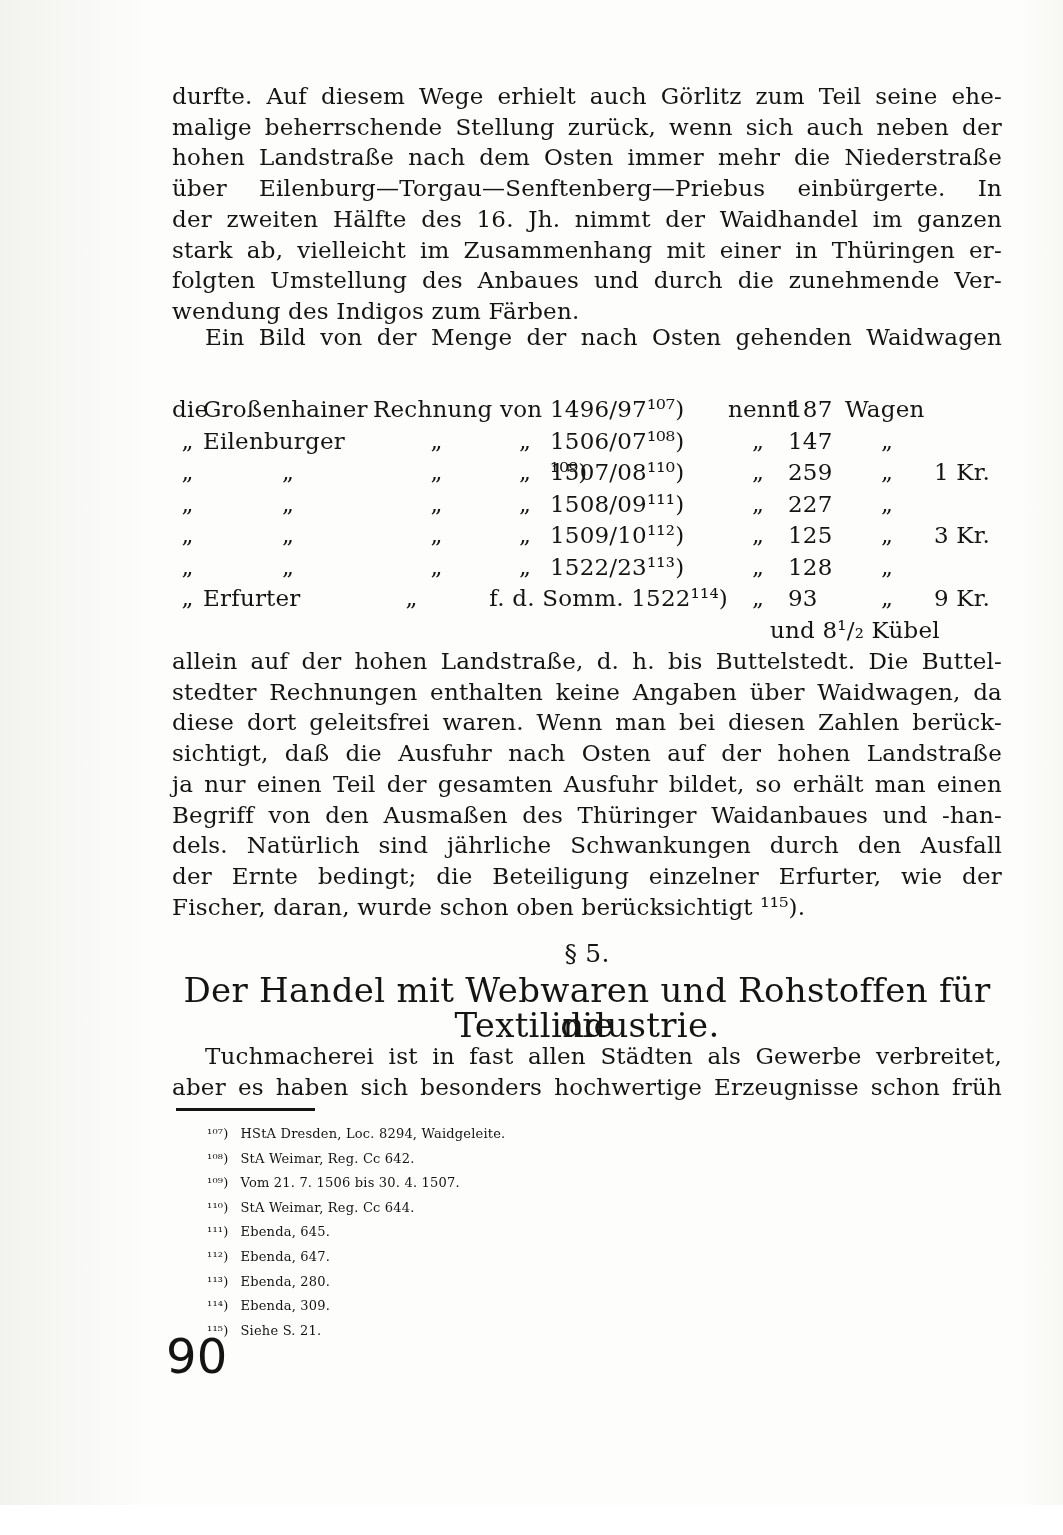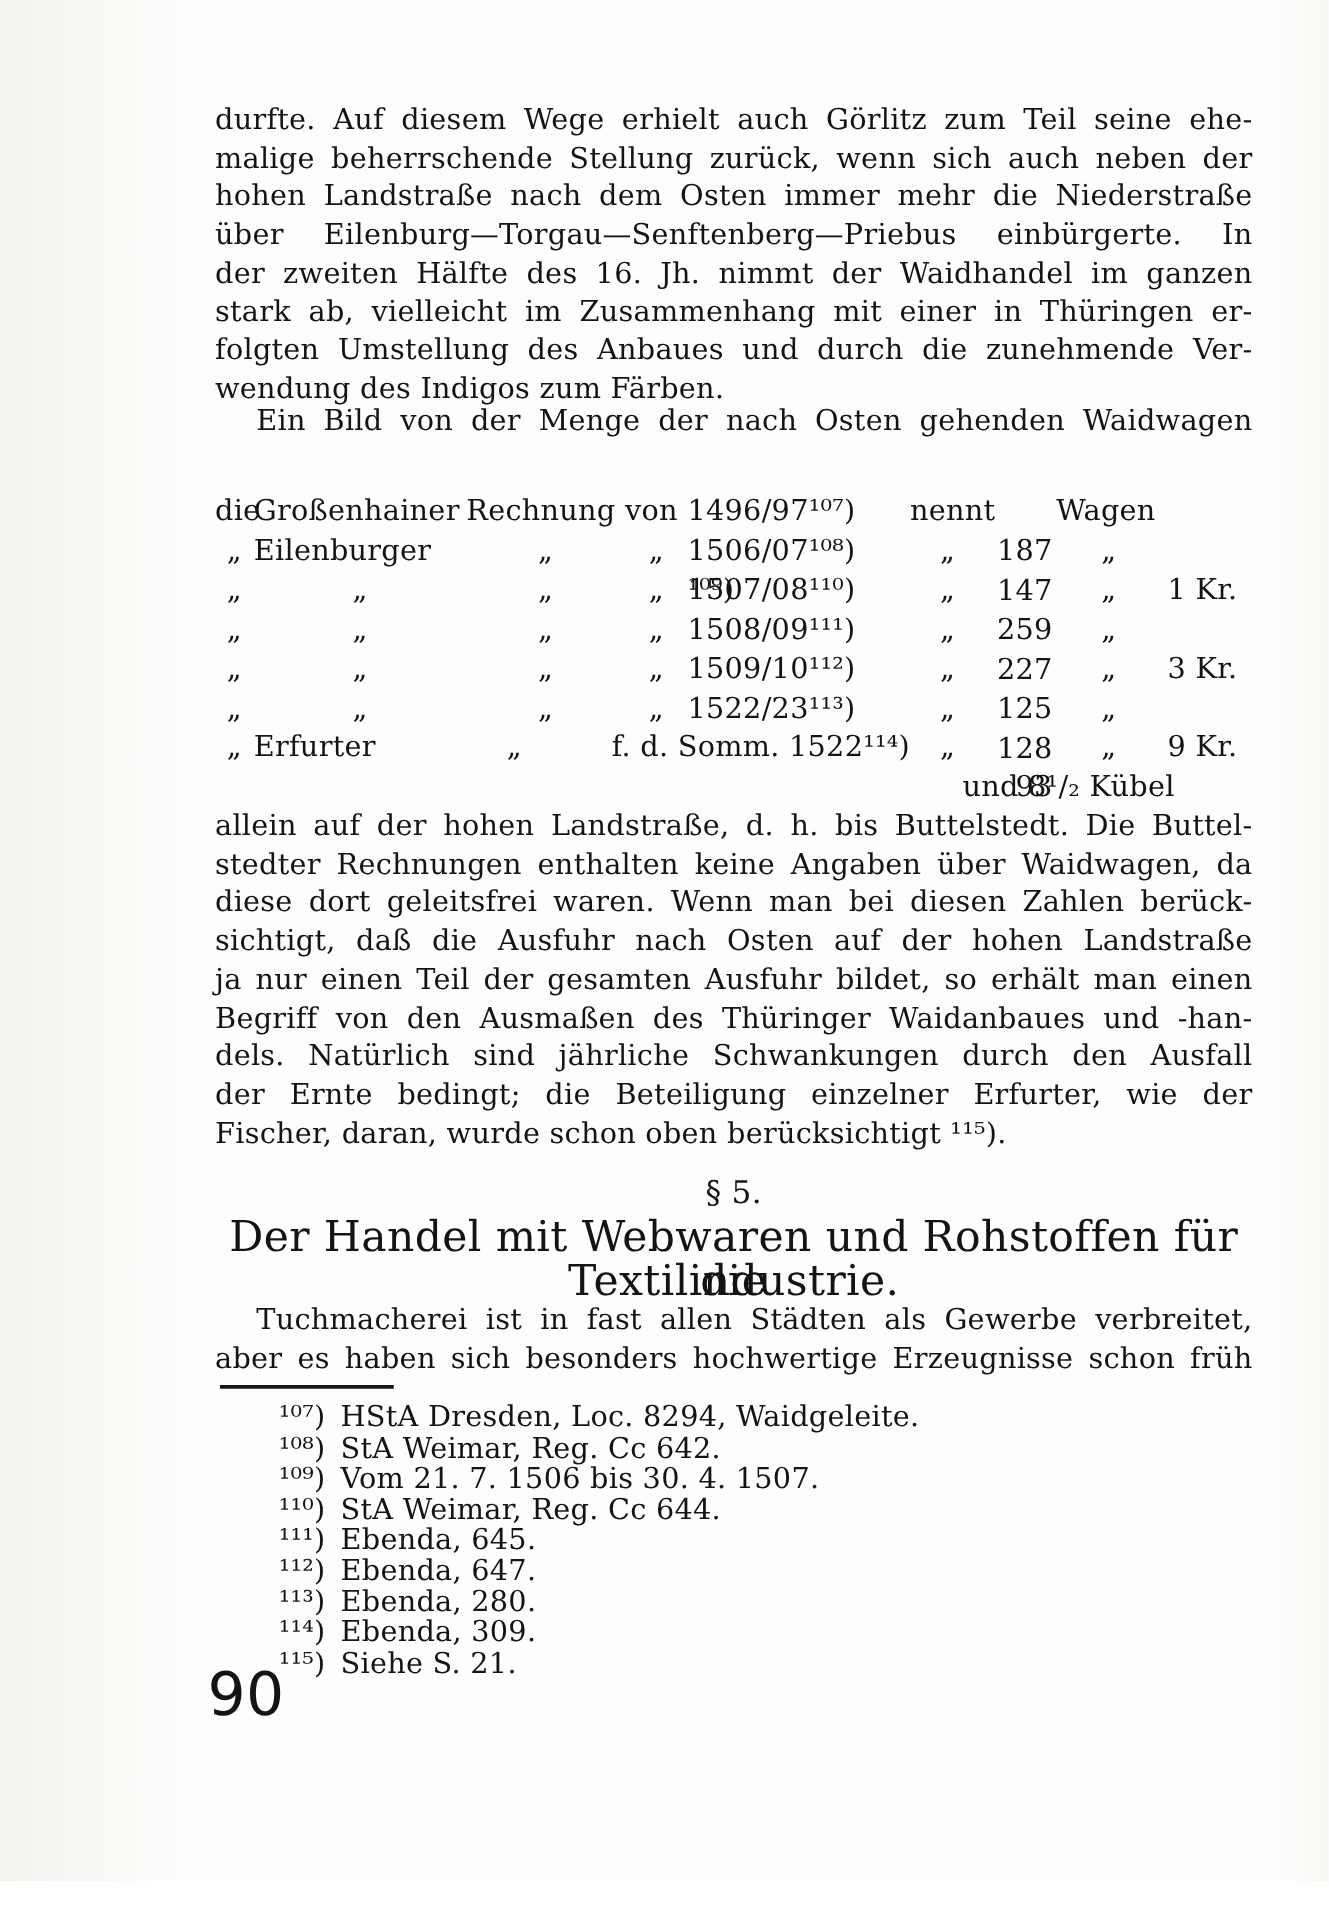--- a/index.html
+++ b/index.html
@@ -19,33 +19,33 @@
   .jline{text-align:justify;text-align-last:justify;white-space:normal;line-height:30.7px;}
   .lline{text-align:left;line-height:30.7px;}
   .ind1{text-indent:33px;}
   
   .trow{
     display:grid;
     grid-template-columns:31px 170px 127px 50px 178px 60px 54px 90px 70px;
     height:31.5px;line-height:31.5px;
   }
   .dit{text-align:center;}
-  .num{text-align:right;margin-top:32px;}
+  .num{text-align:left;}
   .wag{padding-left:3px;}
   .kr{padding-left:2px;}
   .span45{grid-column:4 / 6;margin-left:-85px;text-align:right;}
   .shift-l{padding-right:50px;}
   .sumrow{padding-left:598px;line-height:31.5px;}
   
   .center{text-align:center;}
   .sec-num{font-size:25px;line-height:32px;}
   .sec-title{font-size:34px;line-height:35px;letter-spacing:0.3px;}
   
   .fnrule{position:absolute;left:176px;top:1108px;width:139px;height:3px;background:#151515;}
-  .fnotes{position:absolute;left:172px;width:830px;top:1122px;font-size:23px;line-height:24.6px;}
+  .fnotes{position:absolute;left:156px;width:830px;top:1122px;font-size:13px;line-height:24.6px;}
   .fnote{padding-left:51px;}
   .fnmark{margin-right:12px;}
   .pagenum{position:absolute;left:166px;top:1336px;font-size:48px;line-height:40px;font-family:"DejaVu Sans","Liberation Sans",sans-serif;}
 </style>
 </head>
 <body>
 
 <div class="page">
 
   <div class="col" style="top:81px">

